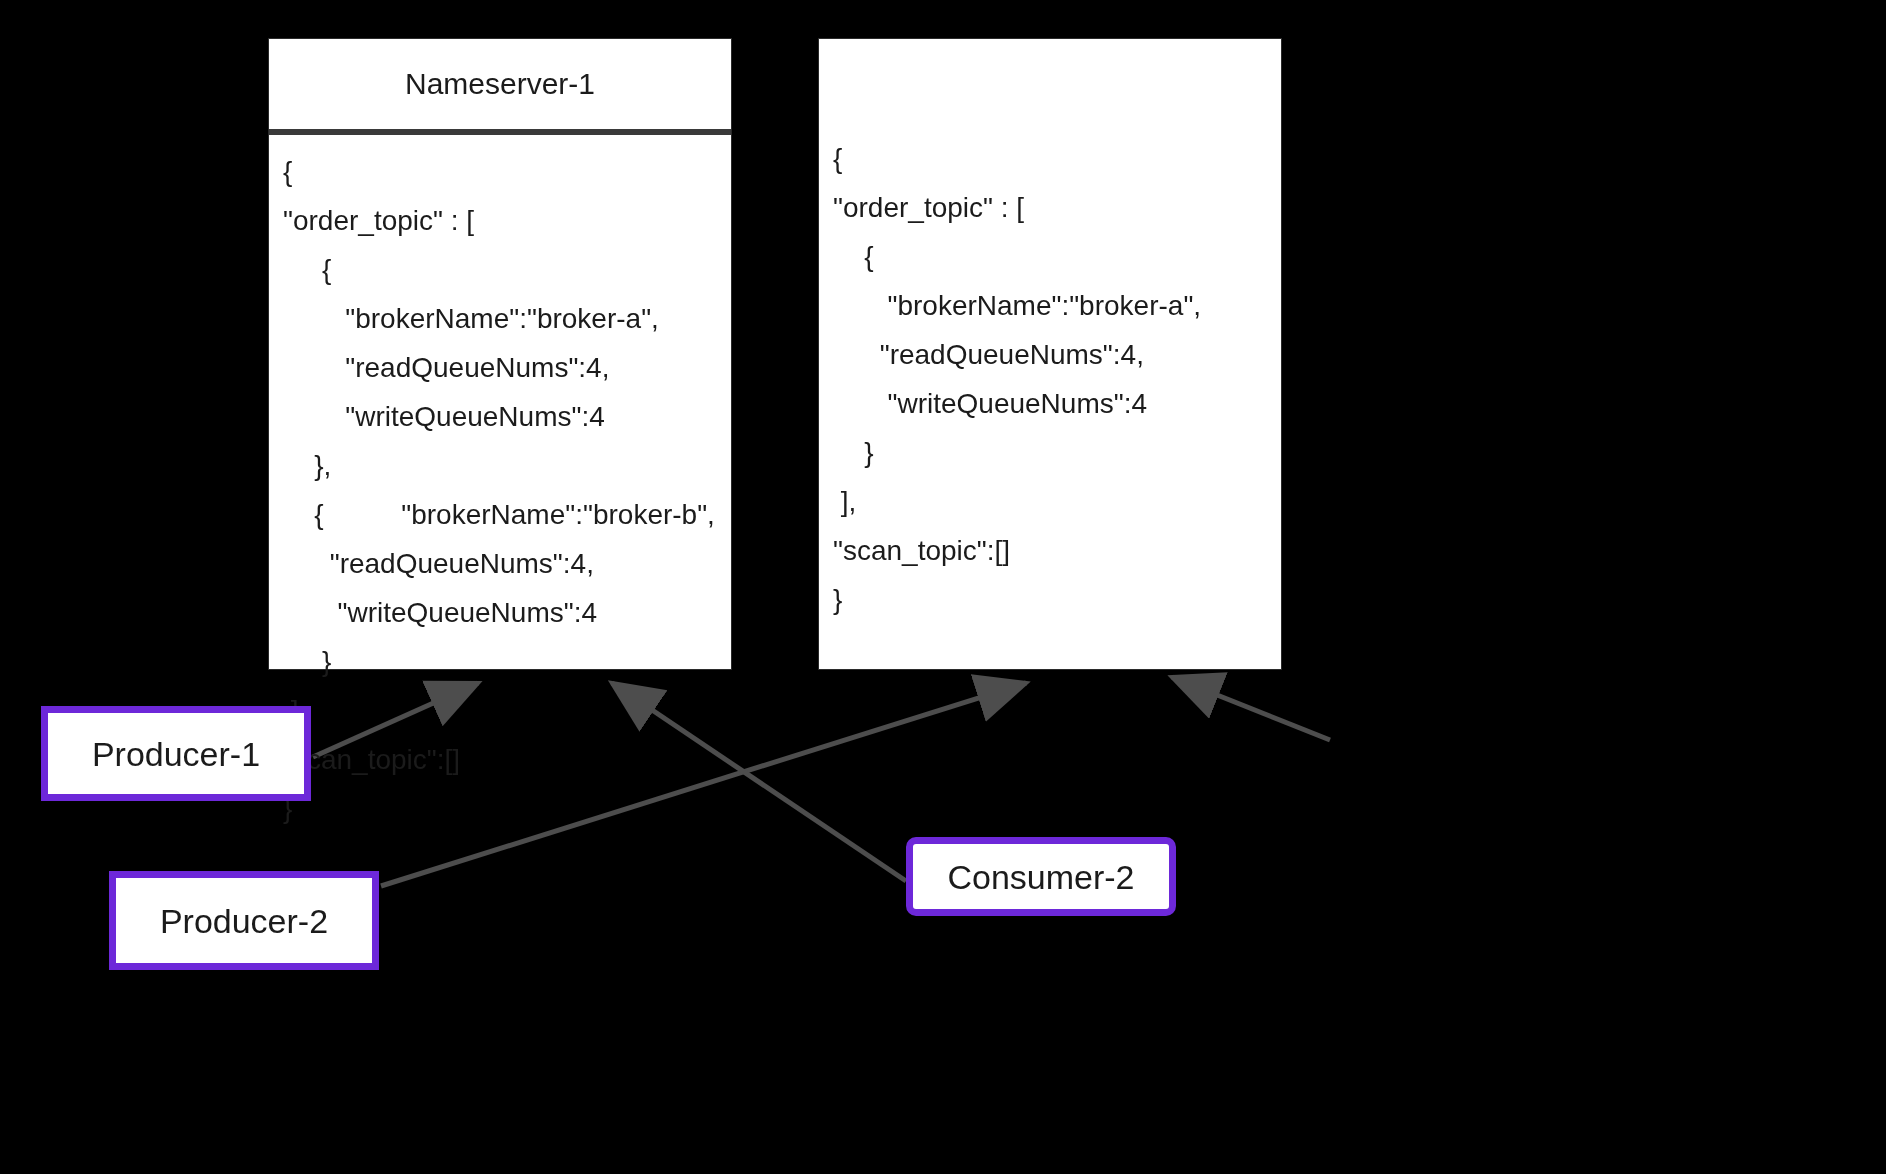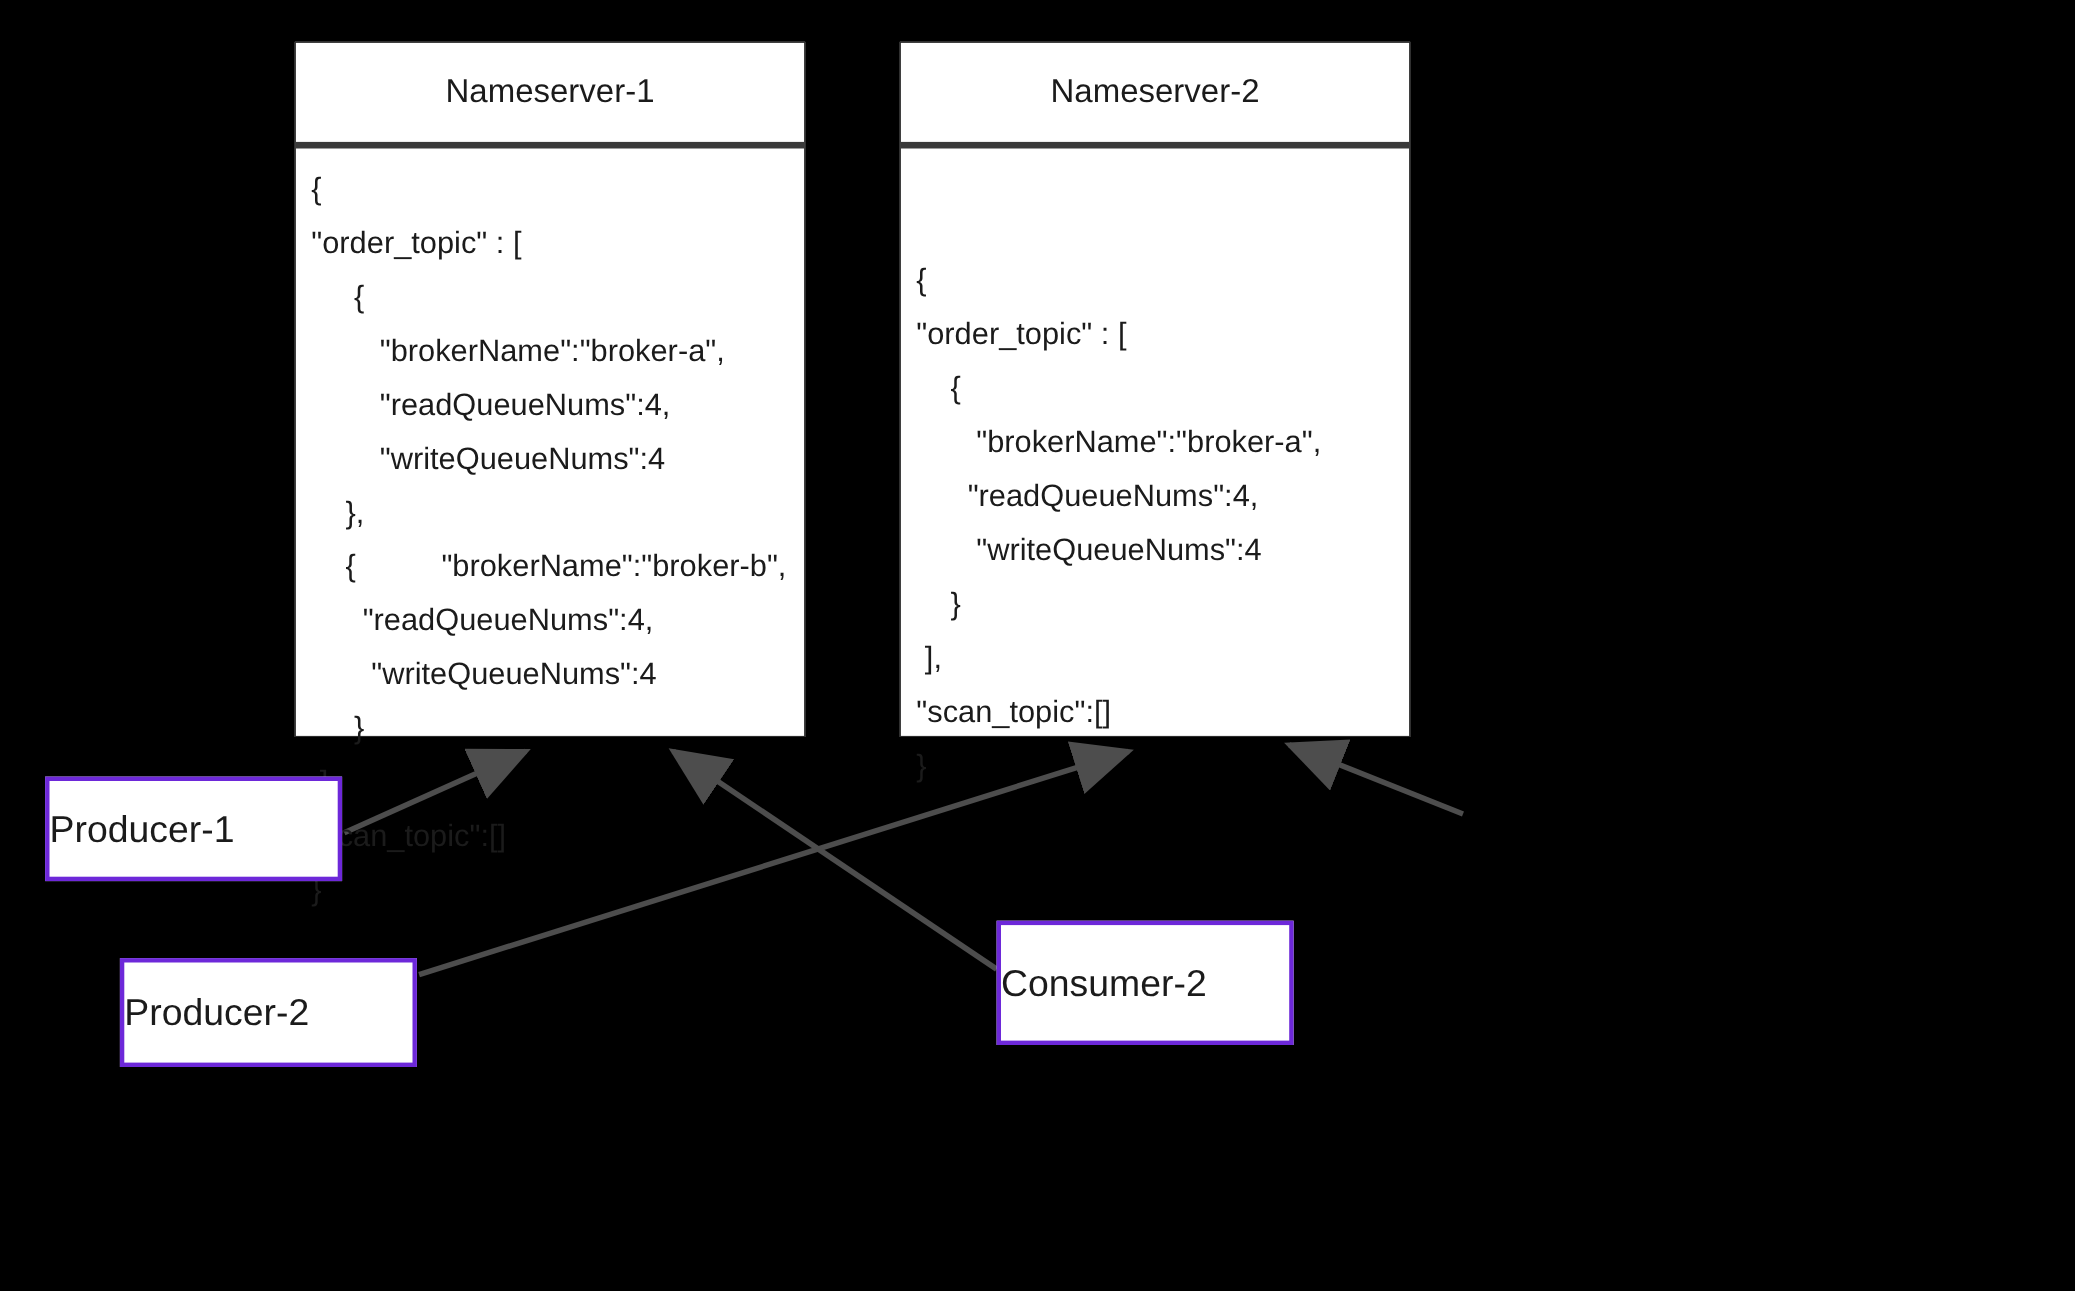--- a/index.html
+++ b/index.html
@@ -14,22 +14,22 @@
   .ns{background:#fff;}
   .ns-head{height:96px;display:flex;align-items:center;justify-content:center;
            border-bottom:6px solid #3a3a3a;box-sizing:border-box;}
   .ns-title{font-size:30px;color:#1b1b1b;line-height:1;}
   .ns-body{position:relative;box-sizing:border-box;}
   .ns-code{position:absolute;left:14px;right:6px;
            font-size:28px;line-height:49px;color:#1b1b1b;
            white-space:pre-wrap;word-break:break-word;}
 
   
-  .ep{display:flex;align-items:center;
-      border:4px solid #6d28d9;}
+  .ep{display:flex;align-items:center;justify-content:center;
+      border:7px solid #6d28d9;}
   .ep-label{font-size:34px;color:#1b1b1b;line-height:1;}
 
   
   #edges{position:absolute;left:0;top:0;width:1886px;height:1174px;}
 </style>
 </head>
 <body>
 
 <div id="stage">
 
@@ -65,23 +65,20 @@
       "readQueueNums":4,
        "writeQueueNums":4
      }
  ],
 "scan_topic":[]
 }</div>
     </div>
   </div>
 
   <div class="node ns" style="left:818px;top:38px;width:464px;height:632px;">
-    <div class="ns-head">
-      <span class="ns-title">Nameserver-2</span>
-    </div>
     <div class="ns-body" style="height:530px;">
       <div class="ns-code" style="top:95px;">{
 "order_topic" : [
     {
        "brokerName":"broker-a",
       "readQueueNums":4,
        "writeQueueNums":4
     }
  ],
 "scan_topic":[]
@@ -90,18 +87,18 @@
   </div>
 
   <div class="node ep" style="left:41px;top:706px;width:270px;height:95px;">
     <span class="ep-label">Producer-1</span>
   </div>
 
   <div class="node ep" style="left:109px;top:836px;width:270px;height:99px;margin-top:35px;">
     <span class="ep-label">Producer-2</span>
   </div>
 
-  <div class="node ep" style="left:906px;top:837px;width:270px;height:113px;">
+  <div class="node ep" style="left:906px;top:837px;width:270px;height:79px;border-radius:10px;">
     <span class="ep-label">Consumer-2</span>
   </div>
 
 
 </div>
 
 </body></html>

